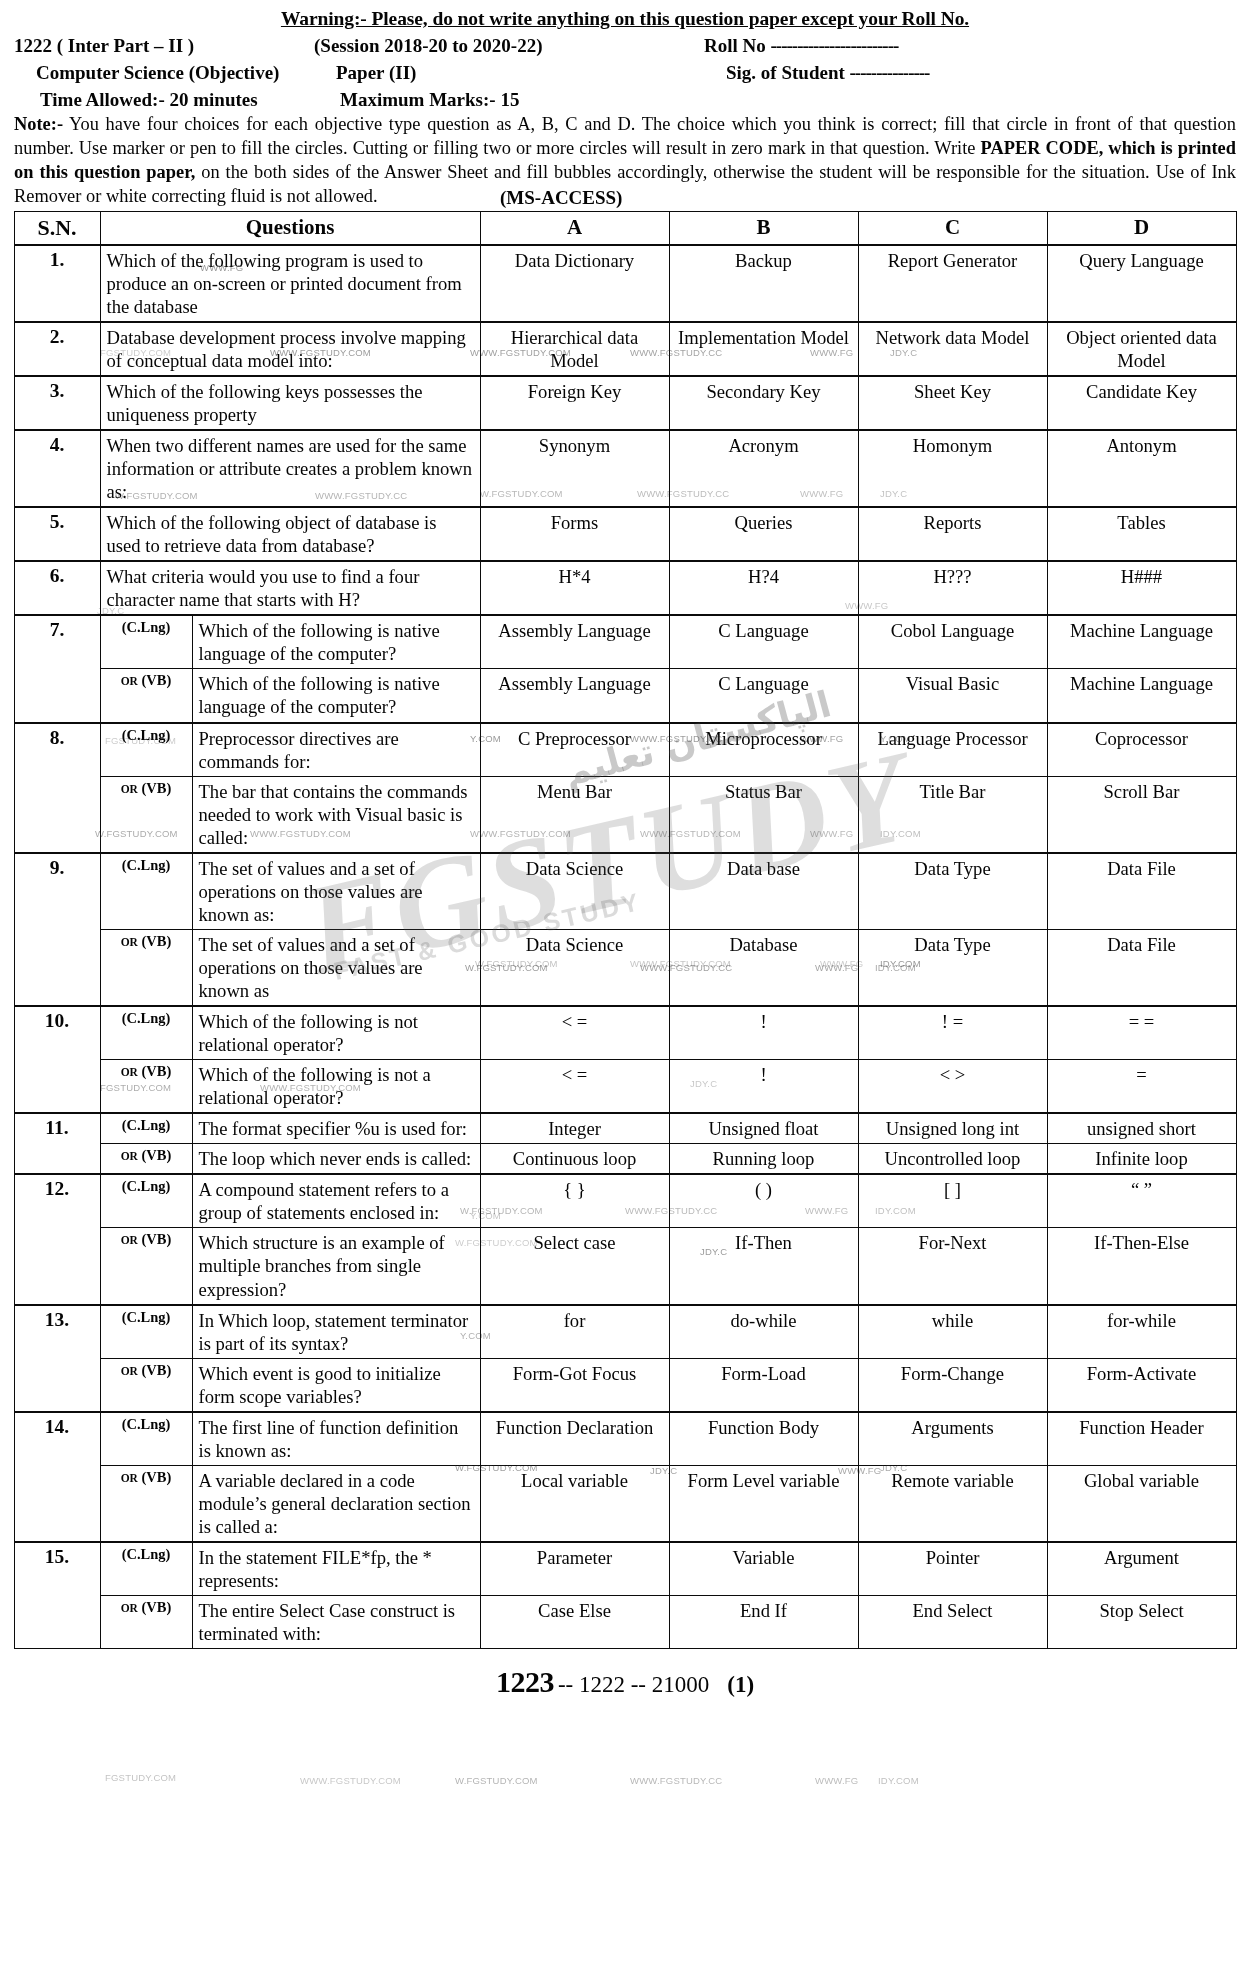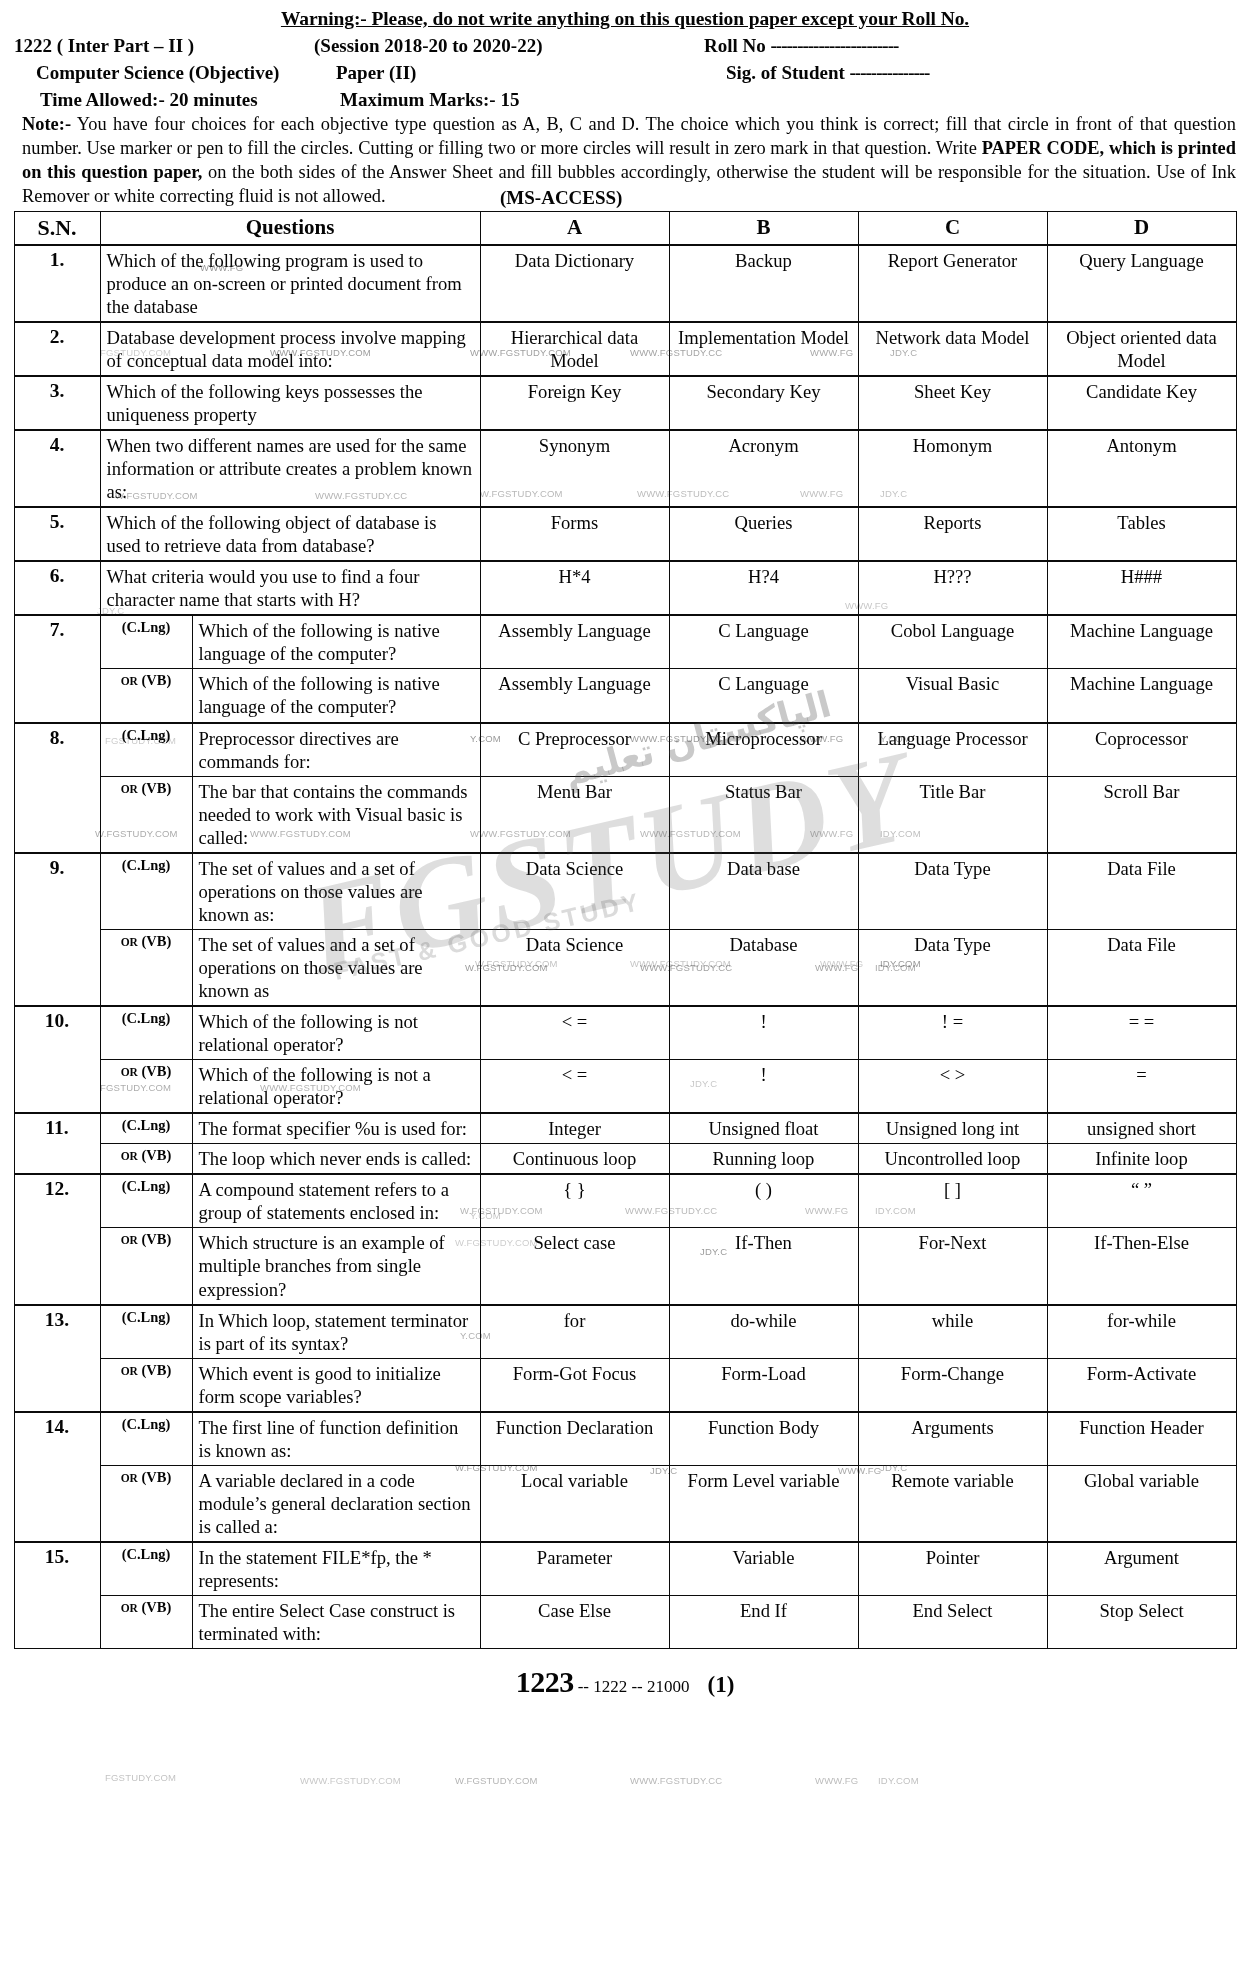--- a/index.html
+++ b/index.html
@@ -105,21 +105,21 @@
   .dashes { letter-spacing: -1px; font-weight: bold; }
   .paper-code {
     font-family: "Liberation Sans", sans-serif;
     font-size: 22px;
     font-weight: bold;
     letter-spacing: 0.5px;
   }
   .note {
     font-size: 18.4px;
     line-height: 1.30;
-    padding: 2px 14px 0 22px;
+    padding: 2px 14px 0 14px;
     text-align: justify;
   }
   .note b { font-weight: bold; }
   .note-wrap { position: relative; }
   .ms-access {
     position: absolute;
     left: 500px;
     bottom: 0px;
     font-size: 19px;
     font-weight: bold;
@@ -188,21 +188,21 @@
     margin-top: 16px;
     position: relative;
     z-index: 2;
   }
   .footer .big {
     font-size: 30px;
     font-weight: bold;
     letter-spacing: -0.5px;
   }
   .footer .mid {
-    font-size: 17px;
+    font-size: 23px;
     letter-spacing: 0px;
   }
   .footer .paren {
     font-size: 23px;
     font-weight: bold;
     margin-left: 14px;
   }
 </style>
 </head>
 <body>

